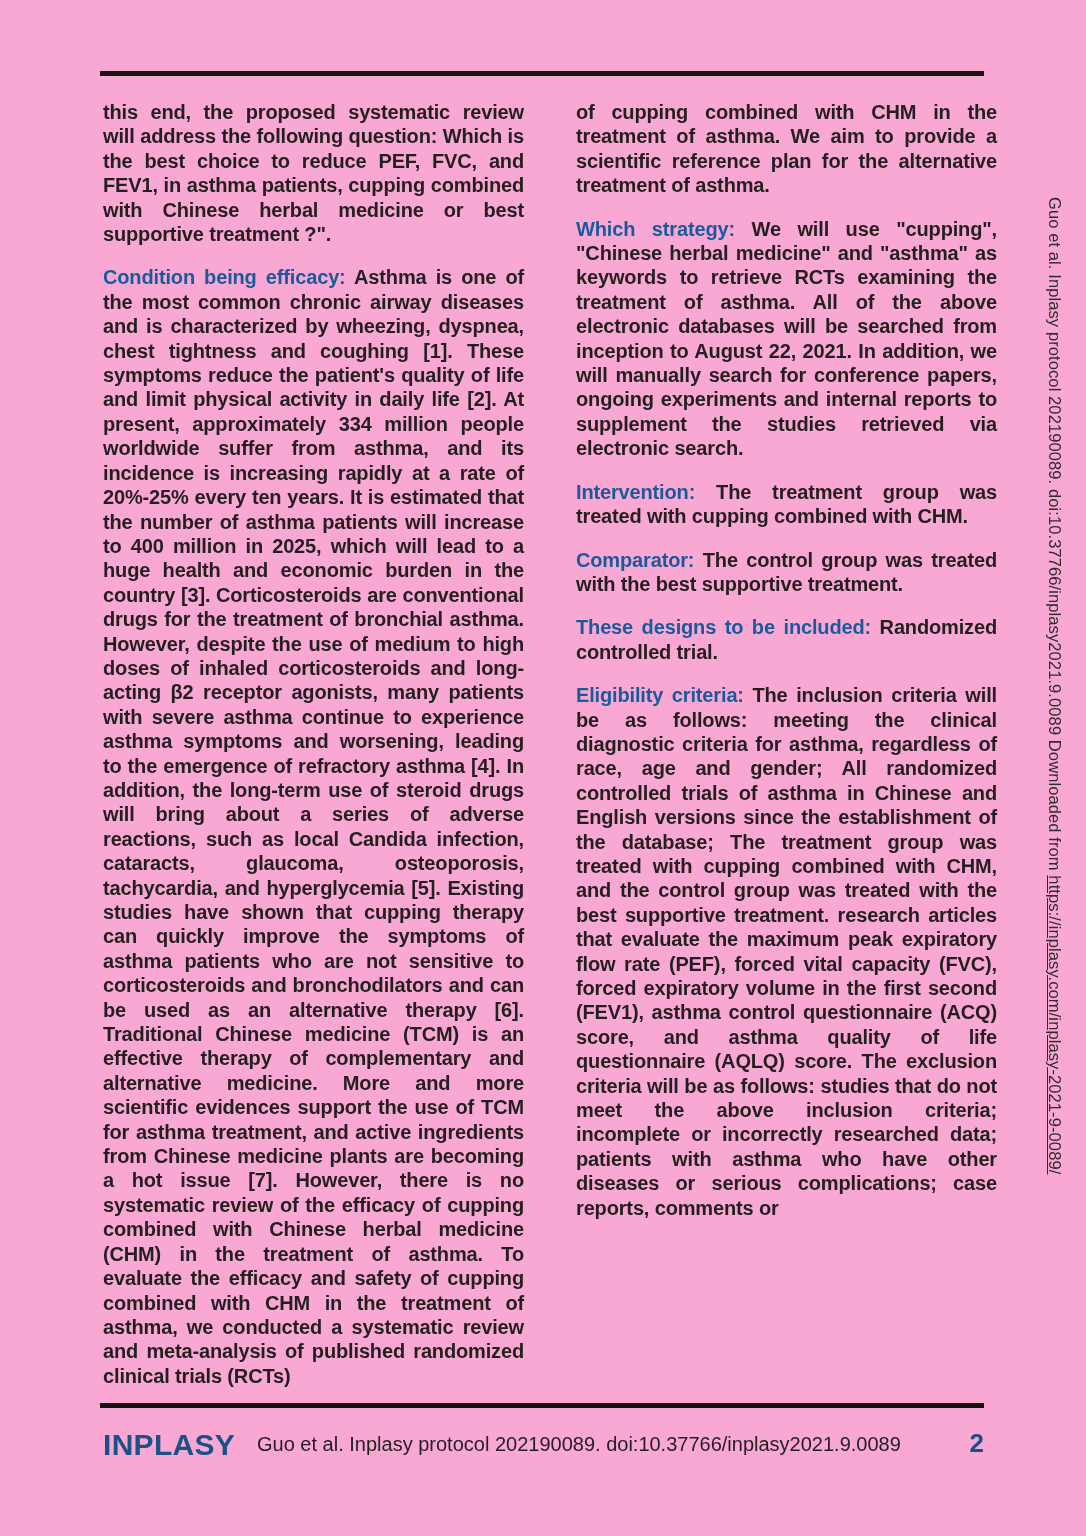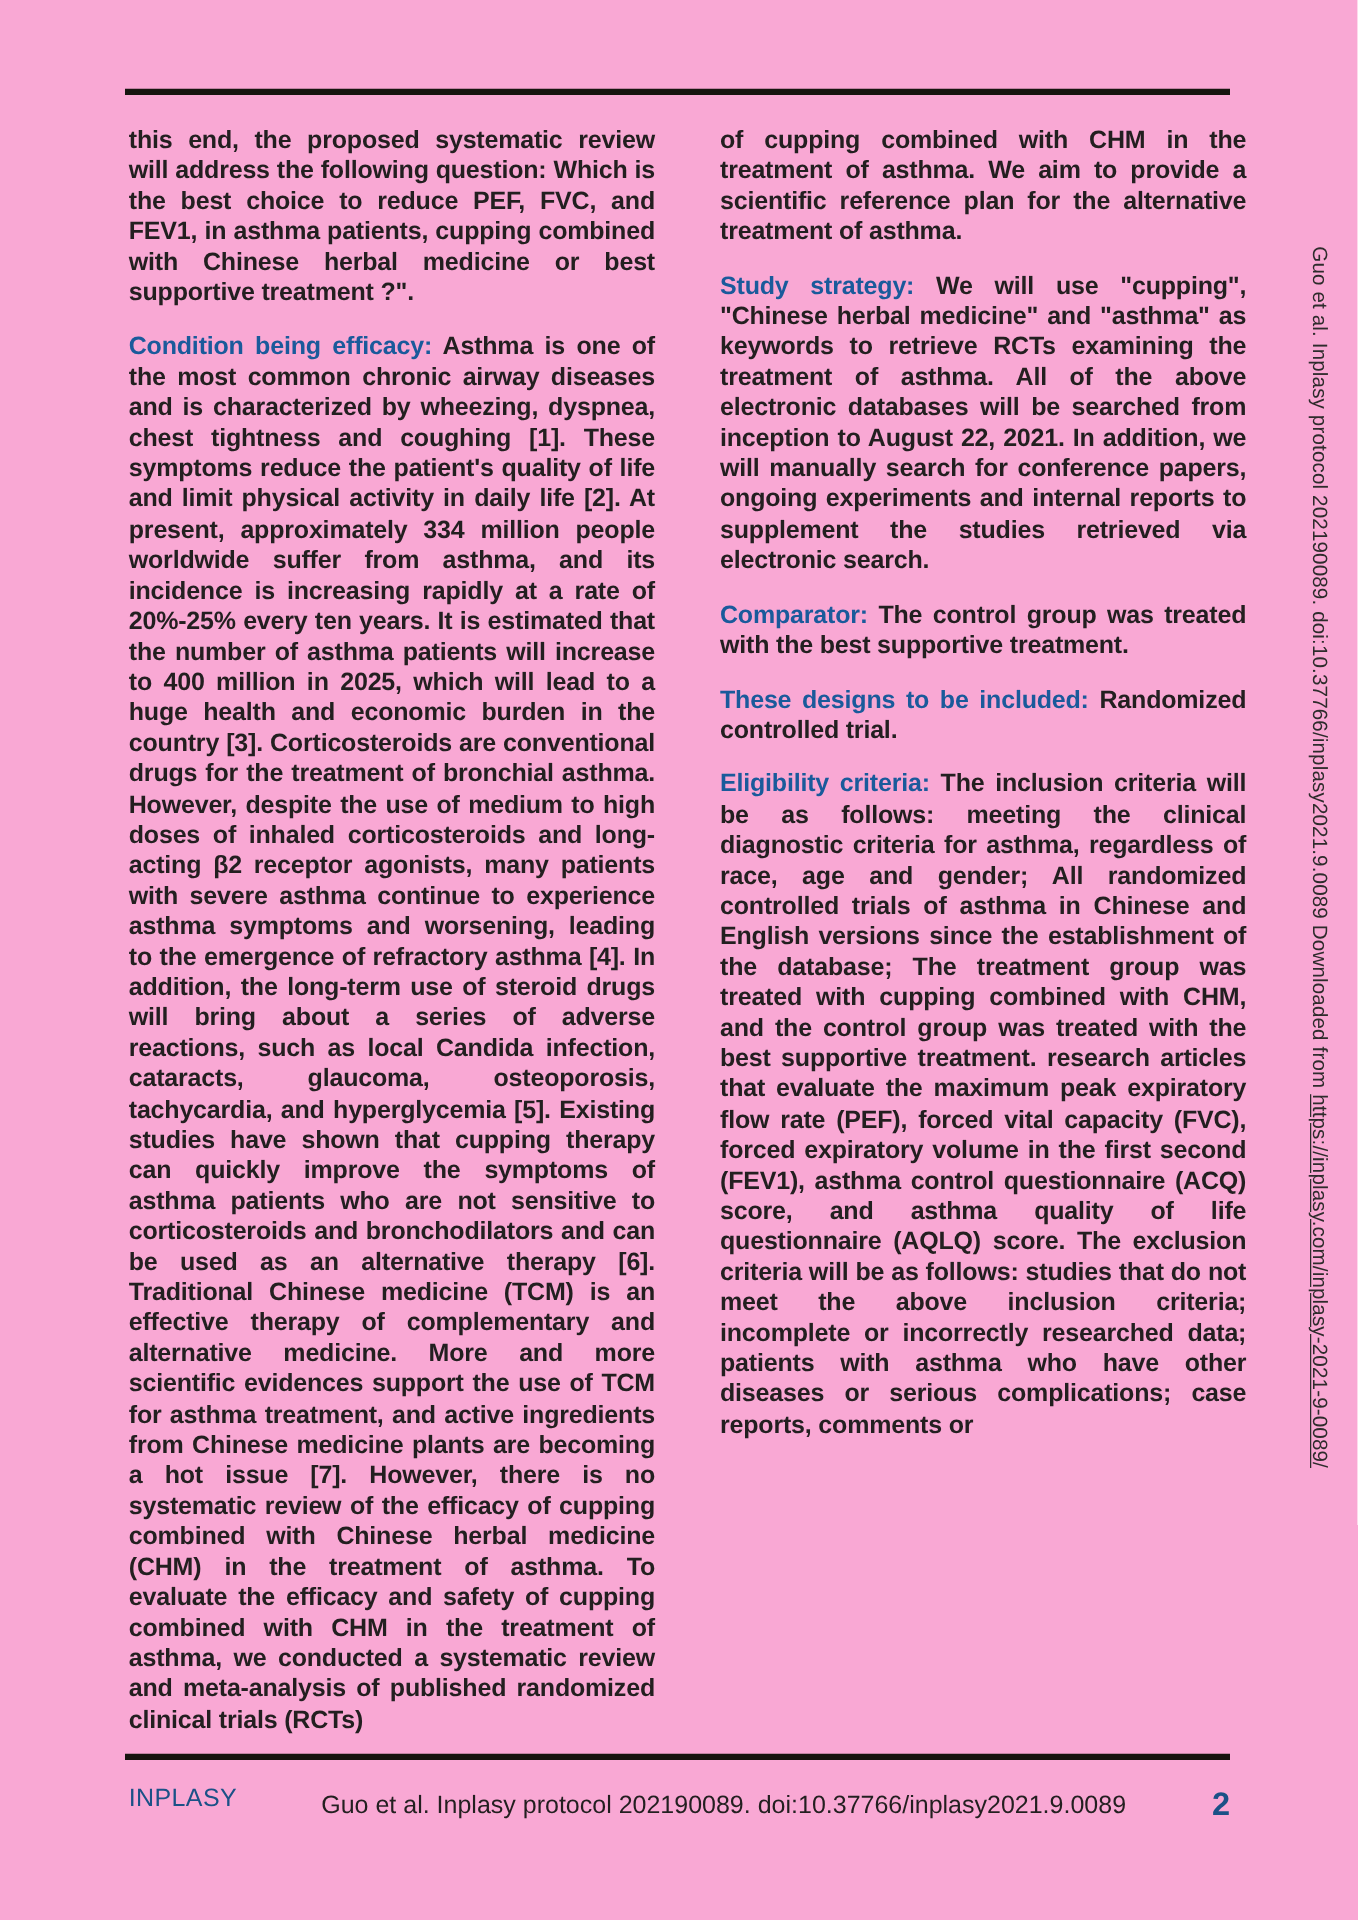--- a/index.html
+++ b/index.html
@@ -53,22 +53,22 @@
     font-weight: 400;
     color: #2e2b2c;
     letter-spacing: 0.1px;
   }
   .sidebar .link { text-decoration: underline; color: #2e2b2c; }
 
   .footer-logo {
     position: absolute;
     left: 103px;
     top: 1428px;
-    font-size: 20px;
-    font-weight: 400;
+    font-size: 30px;
+    font-weight: 700;
     letter-spacing: 0.3px;
     color: #1b5187;
   }
   .footer-citation {
     position: absolute;
     left: 257px;
     top: 1433px;
     font-size: 20px;
     font-weight: 400;
     color: #231f20;
@@ -97,22 +97,26 @@
       <span class="lead">Condition being efficacy:</span>
       <span>Asthma is one of the most common chronic airway diseases and is characterized by wheezing, dyspnea, chest tightness and coughing [1]. These symptoms reduce the patient's quality of life and limit physical activity in daily life [2]. At present, approximately 334 million people worldwide suffer from asthma, and its incidence is increasing rapidly at a rate of 20%-25% every ten years. It is estimated that the number of asthma patients will increase to 400 million in 2025, which will lead to a huge health and economic burden in the country [3]. Corticosteroids are conventional drugs for the treatment of bronchial asthma. However, despite the use of medium to high doses of inhaled corticosteroids and long-acting β2 receptor agonists, many patients with severe asthma continue to experience asthma symptoms and worsening, leading to the emergence of refractory asthma [4]. In addition, the long-term use of steroid drugs will bring about a series of adverse reactions, such as local Candida infection, cataracts, glaucoma, osteoporosis, tachycardia, and hyperglycemia [5]. Existing studies have shown that cupping therapy can quickly improve the symptoms of asthma patients who are not sensitive to corticosteroids and bronchodilators and can be used as an alternative therapy [6]. Traditional Chinese medicine (TCM) is an effective therapy of complementary and alternative medicine. More and more scientific evidences support the use of TCM for asthma treatment, and active ingredients from Chinese medicine plants are becoming a hot issue [7]. However, there is no systematic review of the efficacy of cupping combined with Chinese herbal medicine (CHM) in the treatment of asthma. To evaluate the efficacy and safety of cupping combined with CHM in the treatment of asthma, we conducted a systematic review and meta-analysis of published randomized clinical trials (RCTs)</span>
     </p>
   </section>
 
   <section class="col col-right">
     <p class="para">
       <span>of cupping combined with CHM in the treatment of asthma. We aim to provide a scientific reference plan for the alternative treatment of asthma.</span>
     </p>
     <p class="para">
-      <span class="lead">Study strategy:</span>
+      <span class="lead">Which strategy:</span>
       <span>We will use "cupping", "Chinese herbal medicine" and "asthma" as keywords to retrieve RCTs examining the treatment of asthma. All of the above electronic databases will be searched from inception to August 22, 2021. In addition, we will manually search for conference papers, ongoing experiments and internal reports to supplement the studies retrieved via electronic search.</span>
+    </p>
+    <p class="para">
+      <span class="lead">Intervention:</span>
+      <span>The treatment group was treated with cupping combined with CHM.</span>
     </p>
     <p class="para">
       <span class="lead">Comparator:</span>
       <span>The control group was treated with the best supportive treatment.</span>
     </p>
     <p class="para">
       <span class="lead">These designs to be included:</span>
       <span>Randomized controlled trial.</span>
     </p>
     <p class="para">

